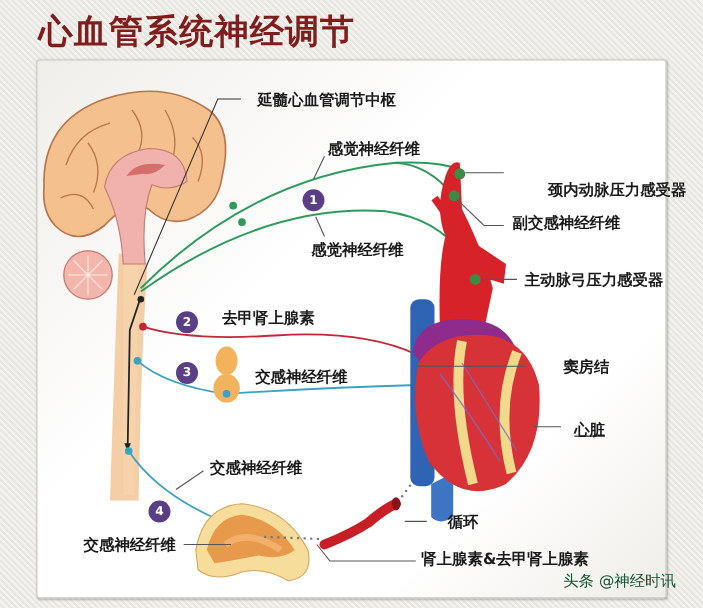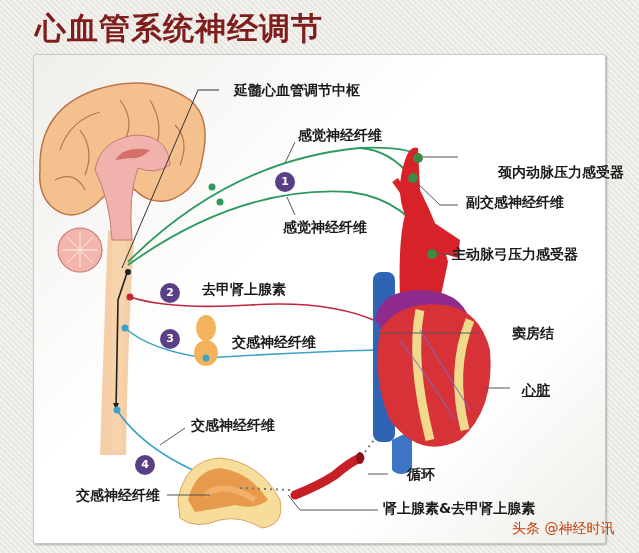--- a/index.html
+++ b/index.html
@@ -8,21 +8,21 @@
     background-image:repeating-linear-gradient(45deg,rgba(255,255,255,0.35) 0 2px,rgba(0,0,0,0.02) 2px 4px);
     font-family:"DejaVu Sans","Liberation Sans",sans-serif;}
   .title{position:absolute;left:35px;top:8px;font-size:31px;font-weight:bold;color:#7f1d1d;letter-spacing:1px;}
   .panel{position:absolute;left:33px;top:54px;width:571px;height:488px;
     background:linear-gradient(135deg,#f0eeea 0%,#ffffff 40%,#ffffff 75%,#efede8 100%);
     border:1px solid #c9c7c2;border-radius:3px;box-shadow:1px 1px 2px rgba(0,0,0,0.25);}
   svg.diagram{position:absolute;left:0;top:0;}
   .lbl{position:absolute;font-size:14px;color:#1a1a1a;white-space:nowrap;font-weight:bold;}
   .badge{position:absolute;width:20px;height:20px;border-radius:50%;background:#5b3f86;color:#fff;
     font-size:11px;text-align:center;line-height:20px;font-weight:bold;}
-  .watermark{position:absolute;left:512px;top:520px;font-size:14px;color:#c2410c;white-space:nowrap;}
+  .watermark{position:absolute;left:512px;top:520px;font-size:14px;color:#14532d;white-space:nowrap;}
 </style>
 </head>
 <body>
 
 <div class="title">心血管系统神经调节</div>
 
 <div class="panel"></div>
 
 <svg class="diagram" width="639" height="553" viewBox="0 0 639 553">
 
@@ -107,21 +107,21 @@
   <path d="M437,254 L470,254" stroke="#555" stroke-width="1"></path>
   <path d="M380,333 L478,333" stroke="#555" stroke-width="1"></path>
   <path d="M485,388 L510,388" stroke="#555" stroke-width="1"></path>
 </svg>
 
 <div class="lbl" style="left:234px;top:82px;">延髓心血管调节中枢</div>
 <div class="lbl" style="left:298px;top:127px;">感觉神经纤维</div>
 <div class="lbl" style="left:283px;top:219px;">感觉神经纤维</div>
 <div class="lbl" style="left:465px;top:164px;margin-left:33px;">颈内动脉压力感受器</div>
 <div class="lbl" style="left:466px;top:194px;">副交感神经纤维</div>
-<div class="lbl" style="left:452px;top:246px;text-align:center;">主动脉弓压力感受器</div>
+<div class="lbl" style="left:477px;top:246px;text-align:center;">主动脉弓压力感受器</div>
 <div class="lbl" style="left:202px;top:281px;">去甲肾上腺素</div>
 <div class="lbl" style="left:232px;top:334px;">交感神经纤维</div>
 <div class="lbl" style="left:512px;top:325px;text-align:center;">窦房结</div>
 <div class="lbl" style="left:522px;top:382px;text-decoration:underline;">心脏</div>
 <div class="lbl" style="left:191px;top:417px;">交感神经纤维</div>
 <div class="lbl" style="left:76px;top:487px;">交感神经纤维</div>
 <div class="lbl" style="left:407px;top:466px;">循环</div>
 <div class="lbl" style="left:383px;top:500px;">肾上腺素&amp;去甲肾上腺素</div>
 
 <div class="badge" style="left:275px;top:172px;">1</div>

